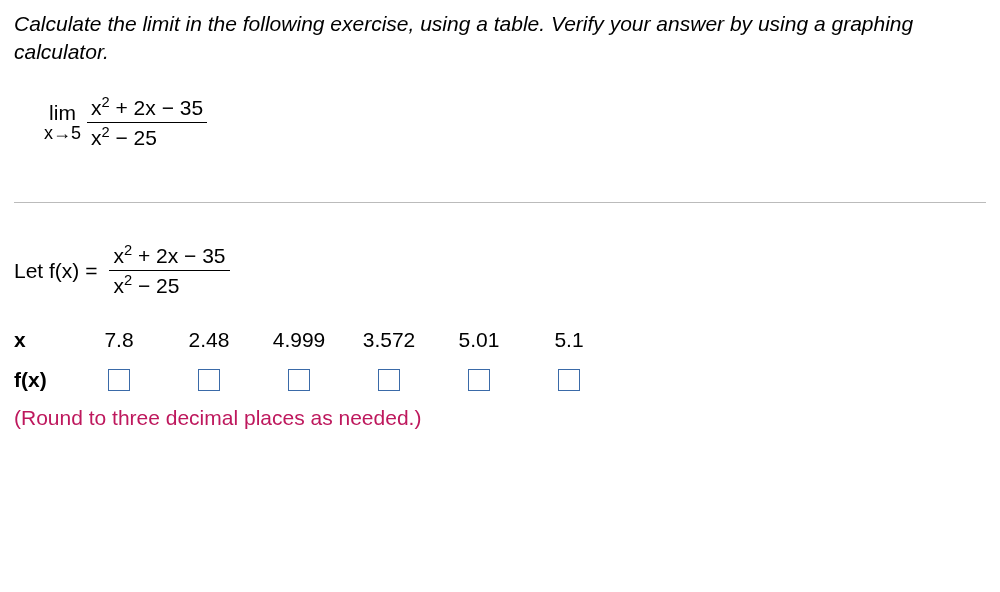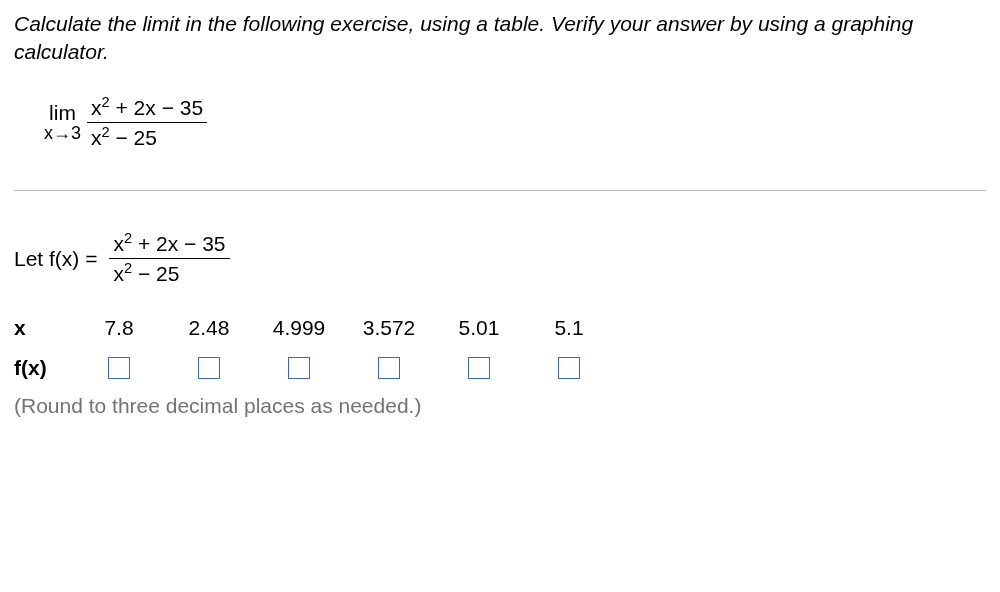--- a/index.html
+++ b/index.html
@@ -13,21 +13,21 @@
   }
   .instruction {
     line-height: 1.35;
     margin-bottom: 28px;
     font-style: italic;
   }
   .limit-block {
     display: inline-flex;
     align-items: center;
     margin-left: 30px;
-    margin-bottom: 30px;
+    margin-bottom: 42px;
   }
   .lim-left {
     display: flex;
     flex-direction: column;
     align-items: center;
     margin-right: 6px;
     line-height: 1.1;
   }
   .lim-word {
     font-size: 21px;
@@ -86,36 +86,36 @@
     border: 1.5px solid #3a6aa8;
     background: #fff;
     margin: 0 auto;
     display: block;
     padding: 0;
     font-size: 14px;
     text-align: center;
     box-sizing: border-box;
   }
   .note {
-    color: #737373;
+    color: #be185d;
     margin-top: 14px;
     font-size: 21px;
   }
 </style>
 </head>
 <body>
 
 
 
 <div class="instruction">Calculate the limit in the following exercise, using a table. Verify your answer by using a graphing calculator.</div>
 
 <div class="limit-block">
   <div class="lim-left">
     <span class="lim-word">lim</span>
-    <span class="lim-sub">x→3</span>
+    <span class="lim-sub">x→5</span>
   </div>
   <span class="fraction">
     <span class="frac-num">x<sup>2</sup> + 2x − 35</span>
     <span class="frac-bar"></span>
     <span class="frac-den">x<sup>2</sup> − 25</span>
   </span>
 </div>
 
 <hr class="divider">
 

